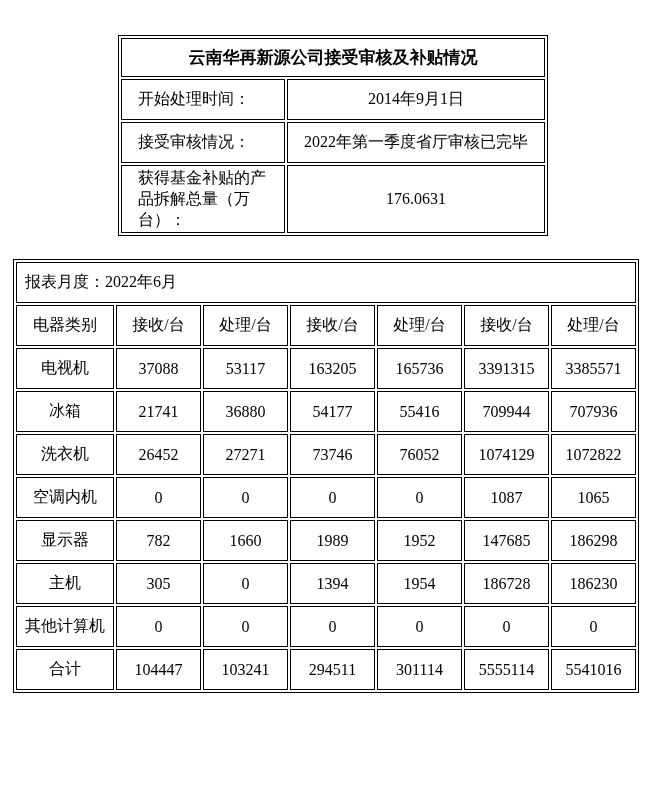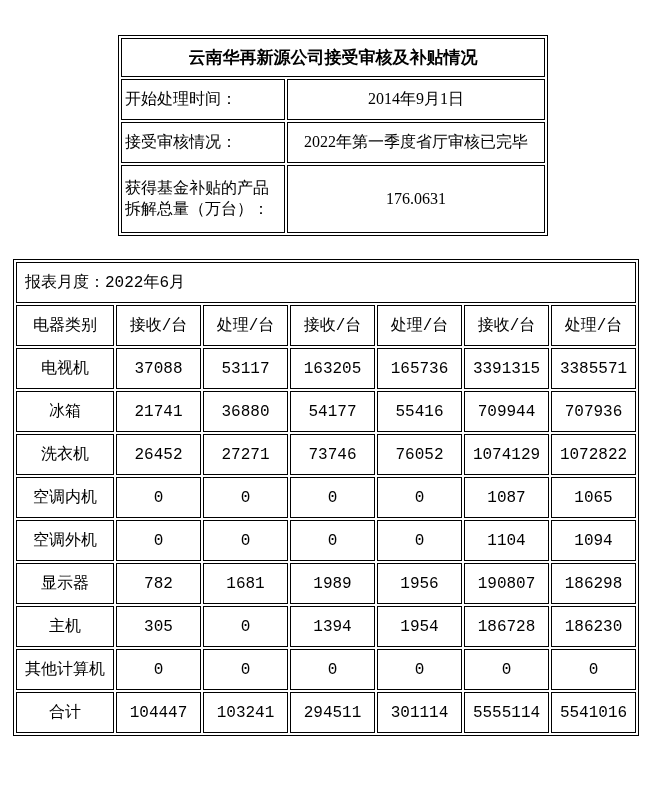--- a/index.html
+++ b/index.html
@@ -37,29 +37,28 @@
     margin: 11px 0 0 118px;
   }
   .summary td { height: 39px; }
   .summary .title-cell {
     font-weight: bold;
     font-size: 17px;
     height: 37px;
   }
   .summary .lbl {
     text-align: left;
-    padding-left: 3px;
+    padding-left: 16px;
     padding-right: 4px;
   }
   .summary .tall td { height: 66px; }
   
   .report {
     width: 622px;
     margin: 23px 0 0 13px;
-    font-family: Liberation Mono, monospace;
   }
   .report td { height: 39px; }
   .report .period-cell {
     text-align: left;
     padding-left: 8px;
   }
 </style>
 </head>
 <body>
 
@@ -145,35 +144,26 @@
         <tr>
           <td>空调内机</td>
           <td>0</td>
           <td>0</td>
           <td>0</td>
           <td>0</td>
           <td>1087</td>
           <td>1065</td>
         </tr>
         <tr>
-          <td>空调外机</td>
-          <td>0</td>
-          <td>0</td>
-          <td>0</td>
-          <td>0</td>
-          <td>1104</td>
-          <td>1094</td>
-        </tr>
-        <tr>
           <td>显示器</td>
           <td>782</td>
-          <td>1681</td>
+          <td>1660</td>
           <td>1989</td>
-          <td>1956</td>
-          <td>190807</td>
+          <td>1952</td>
+          <td>147685</td>
           <td>186298</td>
         </tr>
         <tr>
           <td>主机</td>
           <td>305</td>
           <td>0</td>
           <td>1394</td>
           <td>1954</td>
           <td>186728</td>
           <td>186230</td>

